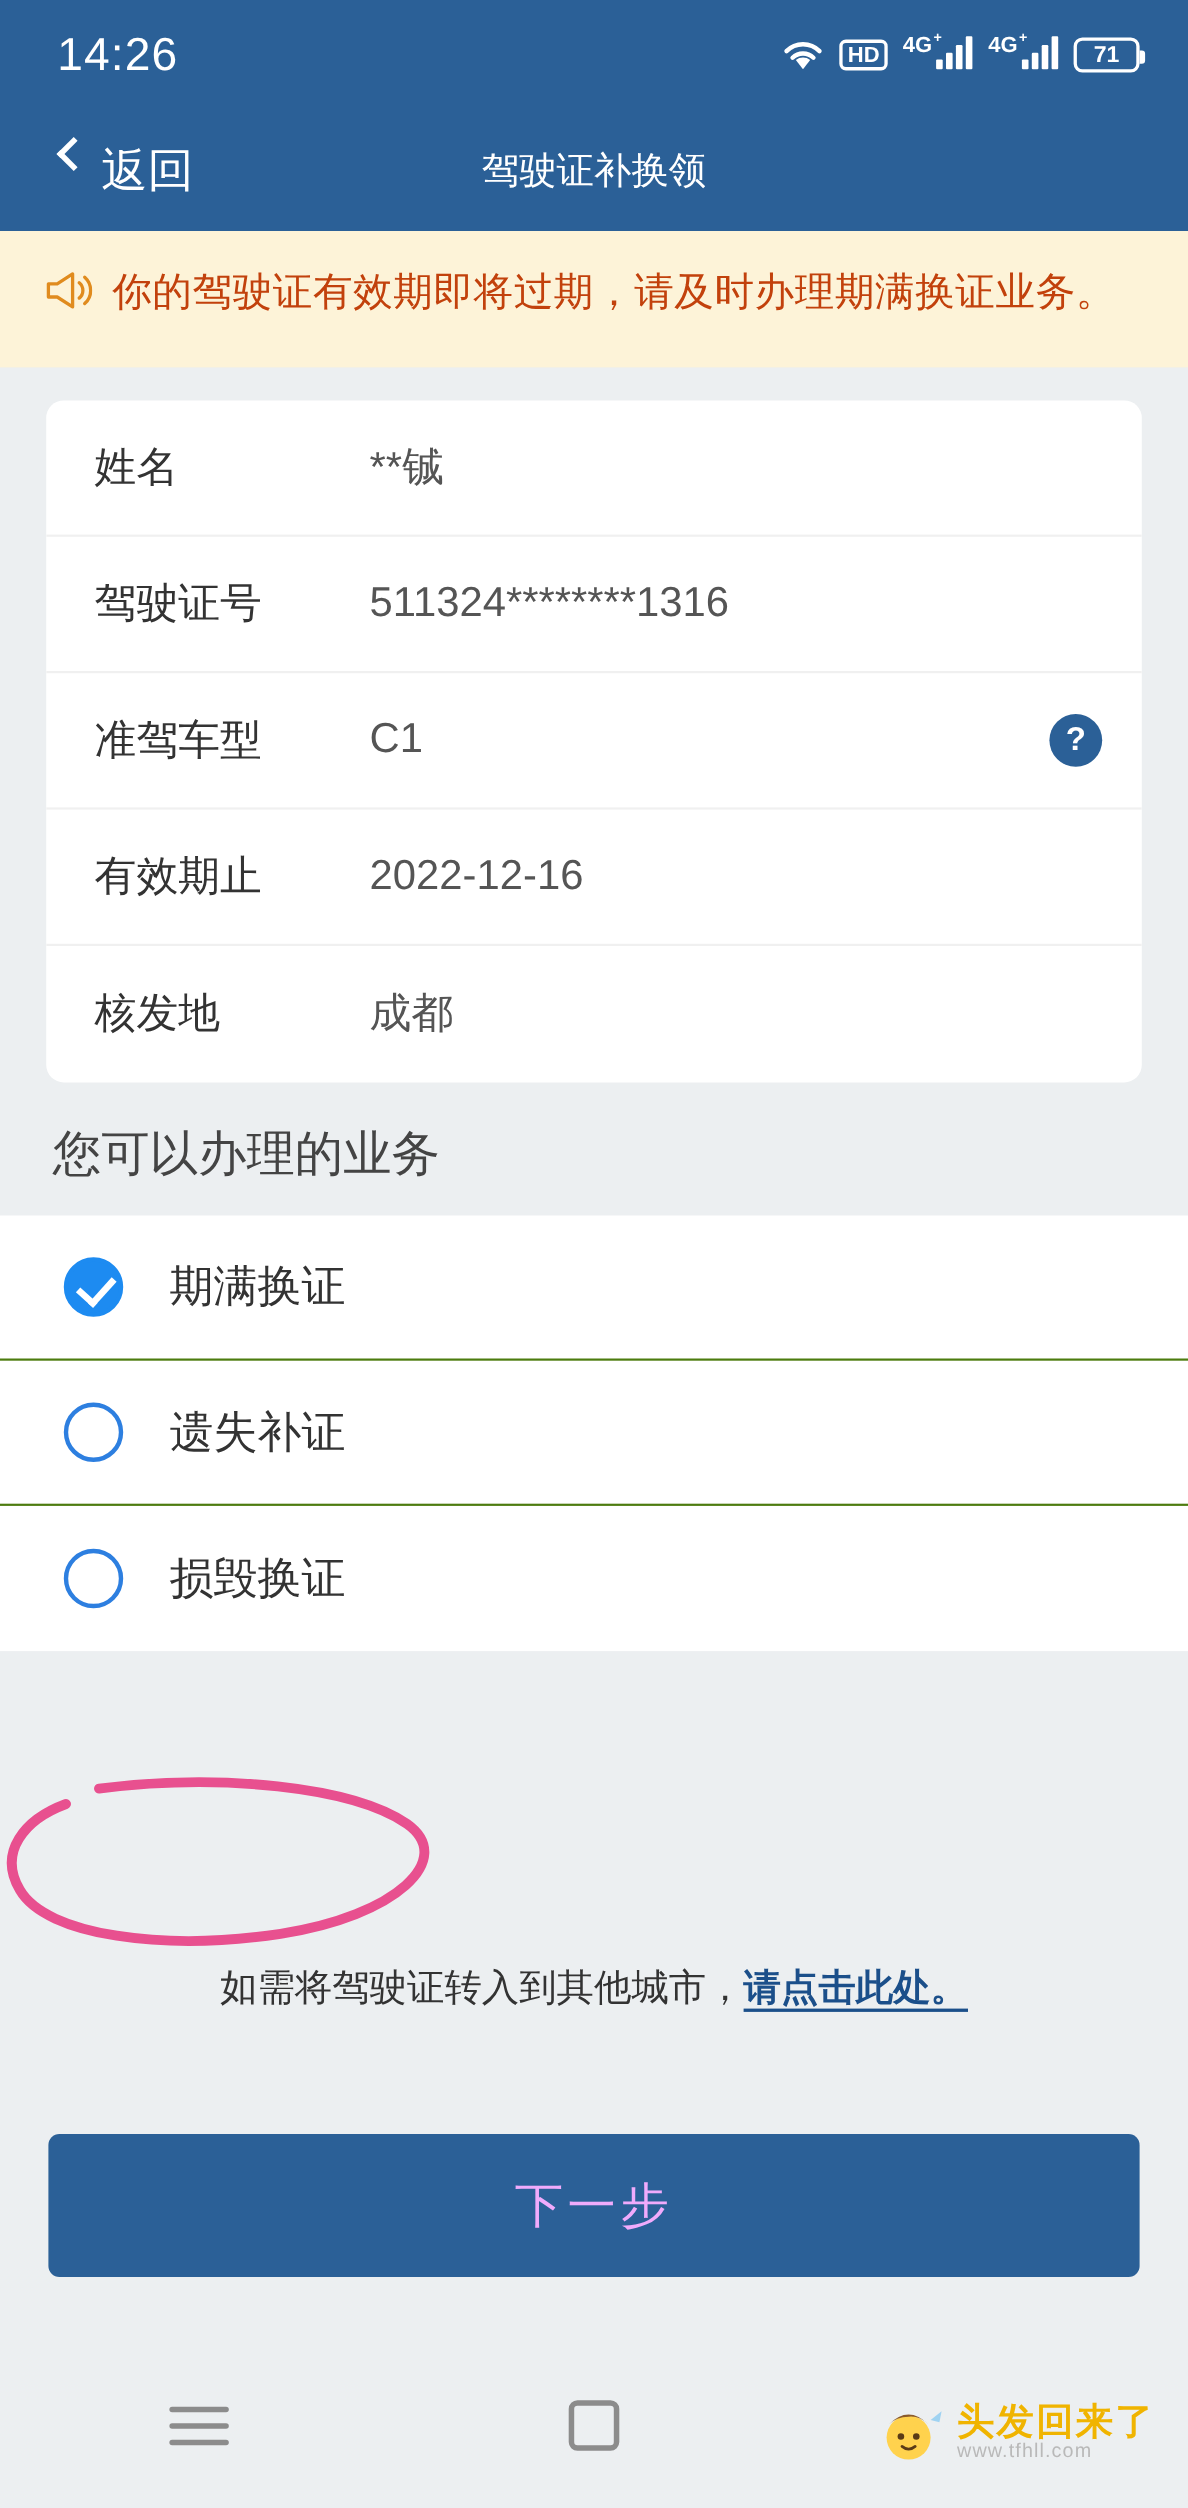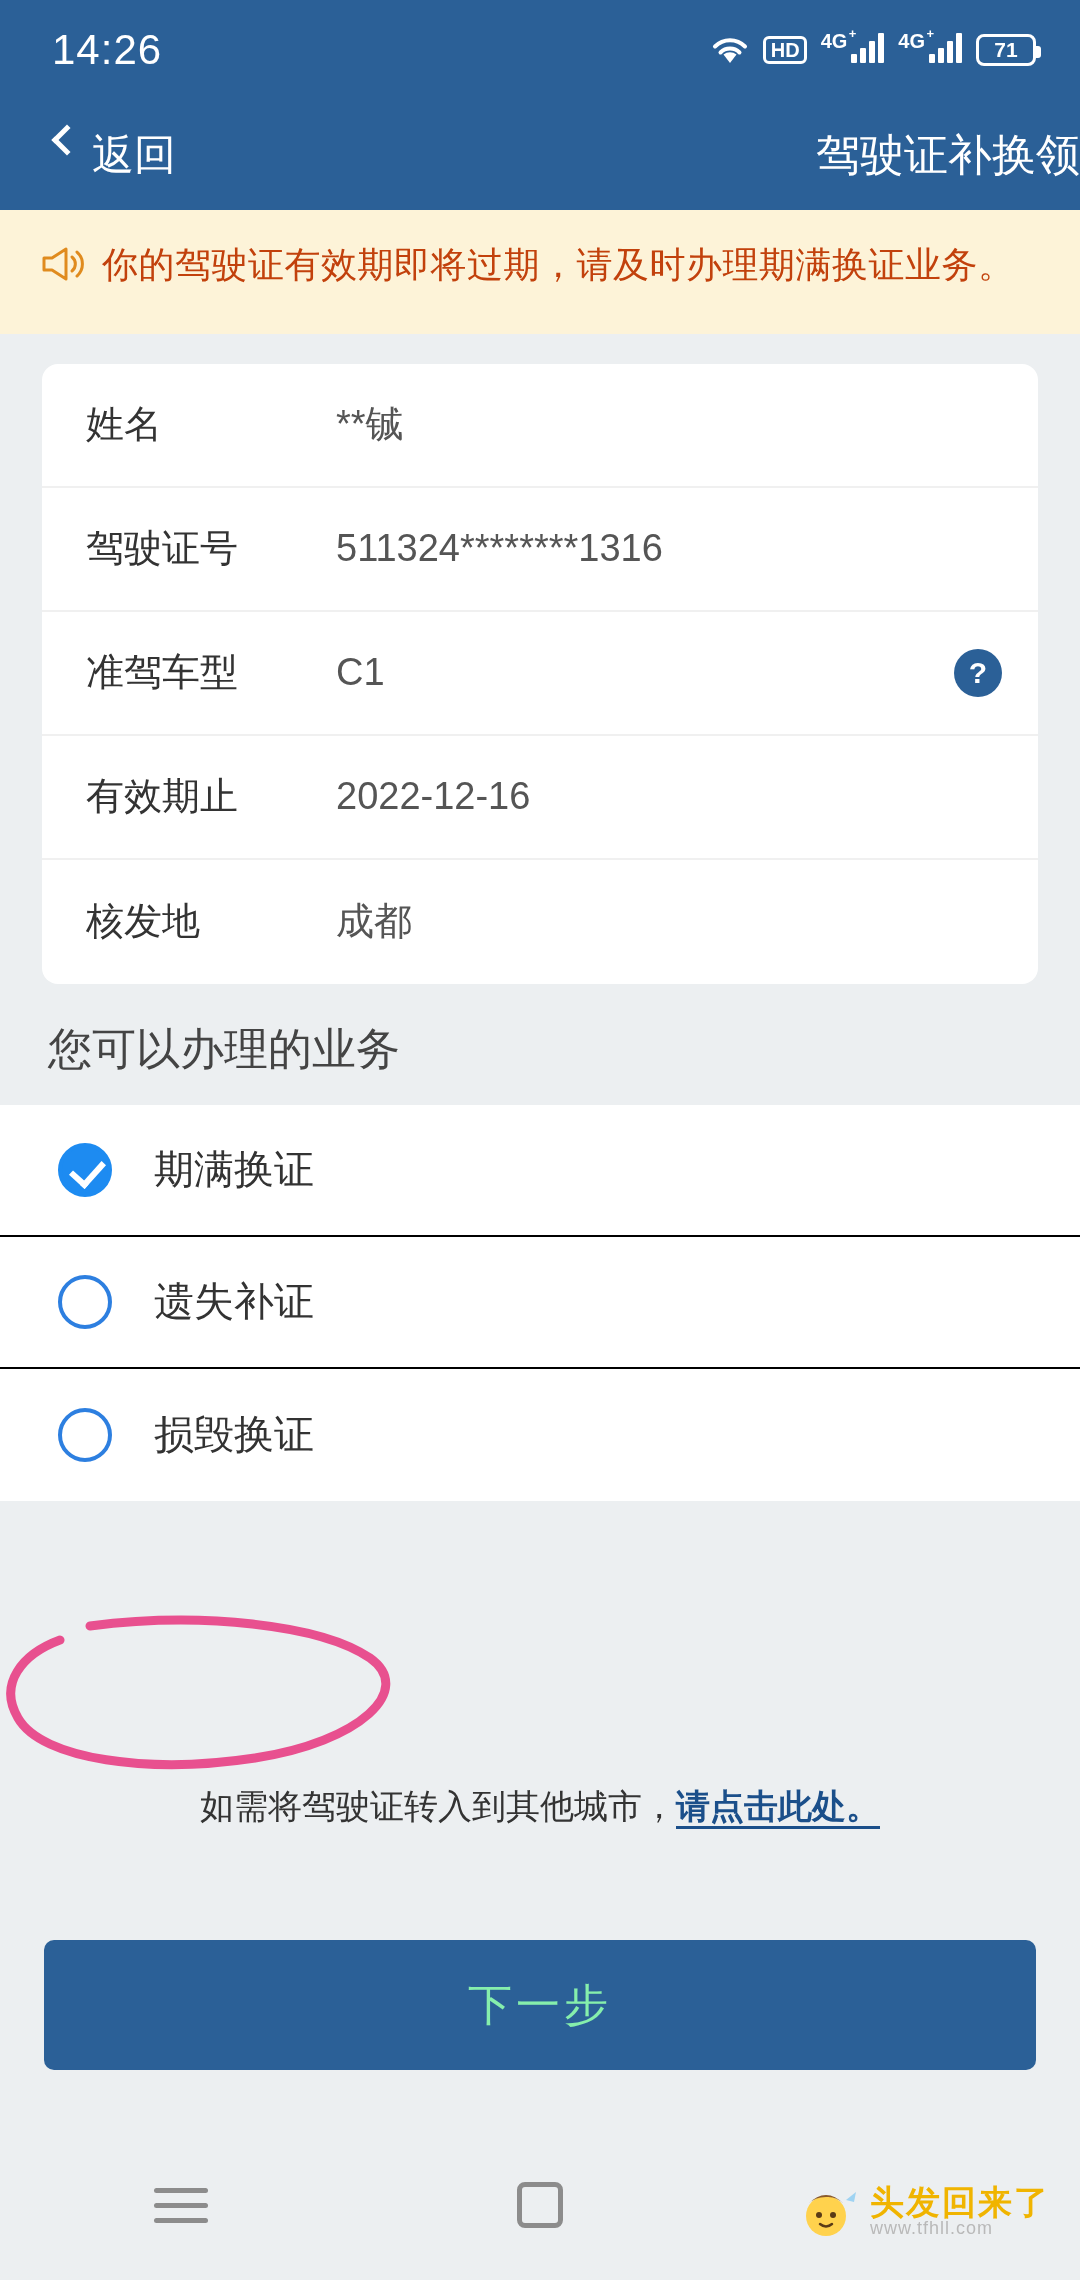--- a/index.html
+++ b/index.html
@@ -49,22 +49,22 @@
     height: 110px; background: #2b6097; color: #fff;
     display: flex; align-items: center; position: relative;
   }
   .back-btn { display: flex; align-items: flex-start; gap: 14px; padding-left: 40px; margin-left: 16px; }
   .chev {
     width: 22px; height: 22px; border-left: 5px solid #fff; border-bottom: 5px solid #fff;
     transform: rotate(45deg); margin-top: 2px;
   }
   .back-label { font-size: 42px; }
   .appbar-title {
-    position: absolute; left: 0; right: 0; text-align: right;
-    font-size: 44px; font-weight: 500; pointer-events: none;
+    position: absolute; left: 0; right: 0; text-align: center;
+    font-size: 34px; font-weight: 500; pointer-events: none;
   }
 
   
   .notice {
     background: #fdf3d8; color: #c2410c; display: flex; gap: 18px;
     padding: 28px 36px 34px 40px; font-size: 36px; line-height: 1.52;
   }
   .notice-icon { flex: 0 0 auto; margin-top: 6px; }
   .notice-text { letter-spacing: 0.5px; }
 
@@ -85,21 +85,21 @@
     font-weight: bold;
   }
 
   
   .sec-title { font-size: 44px; color: #444; padding: 36px 0 26px 48px; }
 
   
   .options { background: #fff; }
   .opt {
     display: flex; align-items: center; height: 132px; padding-left: 58px;
-    border-bottom: 2px solid #000000; position: relative;
+    border-bottom: 2px solid #4d7c0f; position: relative;
   }
   .opt:last-child { border-bottom: none; }
   .radio {
     width: 54px; height: 54px; border-radius: 50%; border: 4px solid #2d7fe0;
     flex: 0 0 auto; position: relative;
   }
   .radio.checked { background: #1d8bf1; border-color: #1d8bf1; }
   .radio.checked::after {
     content: ""; position: absolute; left: 15px; top: 7px; width: 15px; height: 26px;
     border-right: 6px solid #fff; border-bottom: 6px solid #fff; transform: rotate(42deg);
@@ -115,21 +115,21 @@
   
   .bottom-note {
     position: absolute; left: 0; right: 0; top: 1784px; text-align: center;
     font-size: 34px; color: #333;
   }
   .bottom-note .lnk {
     color: #1b4f8a; font-weight: bold; text-decoration: underline; text-underline-offset: 8px;
   }
   .next-btn {
     position: absolute; left: 44px; right: 44px; top: 1940px; height: 130px;
-    background: #2b6097; color: #86efac; border-radius: 10px;
+    background: #2b6097; color: #f0abfc; border-radius: 10px;
     display: flex; align-items: center; justify-content: center;
     font-size: 44px; letter-spacing: 4px;
   }
 
   
   .navbar {
     position: absolute; left: 0; right: 0; bottom: 0; height: 150px; background: #eceff1;
     display: flex; align-items: center; justify-content: space-around;
   }
   .nav-menu { width: 54px; display: flex; flex-direction: column; gap: 10px; }

